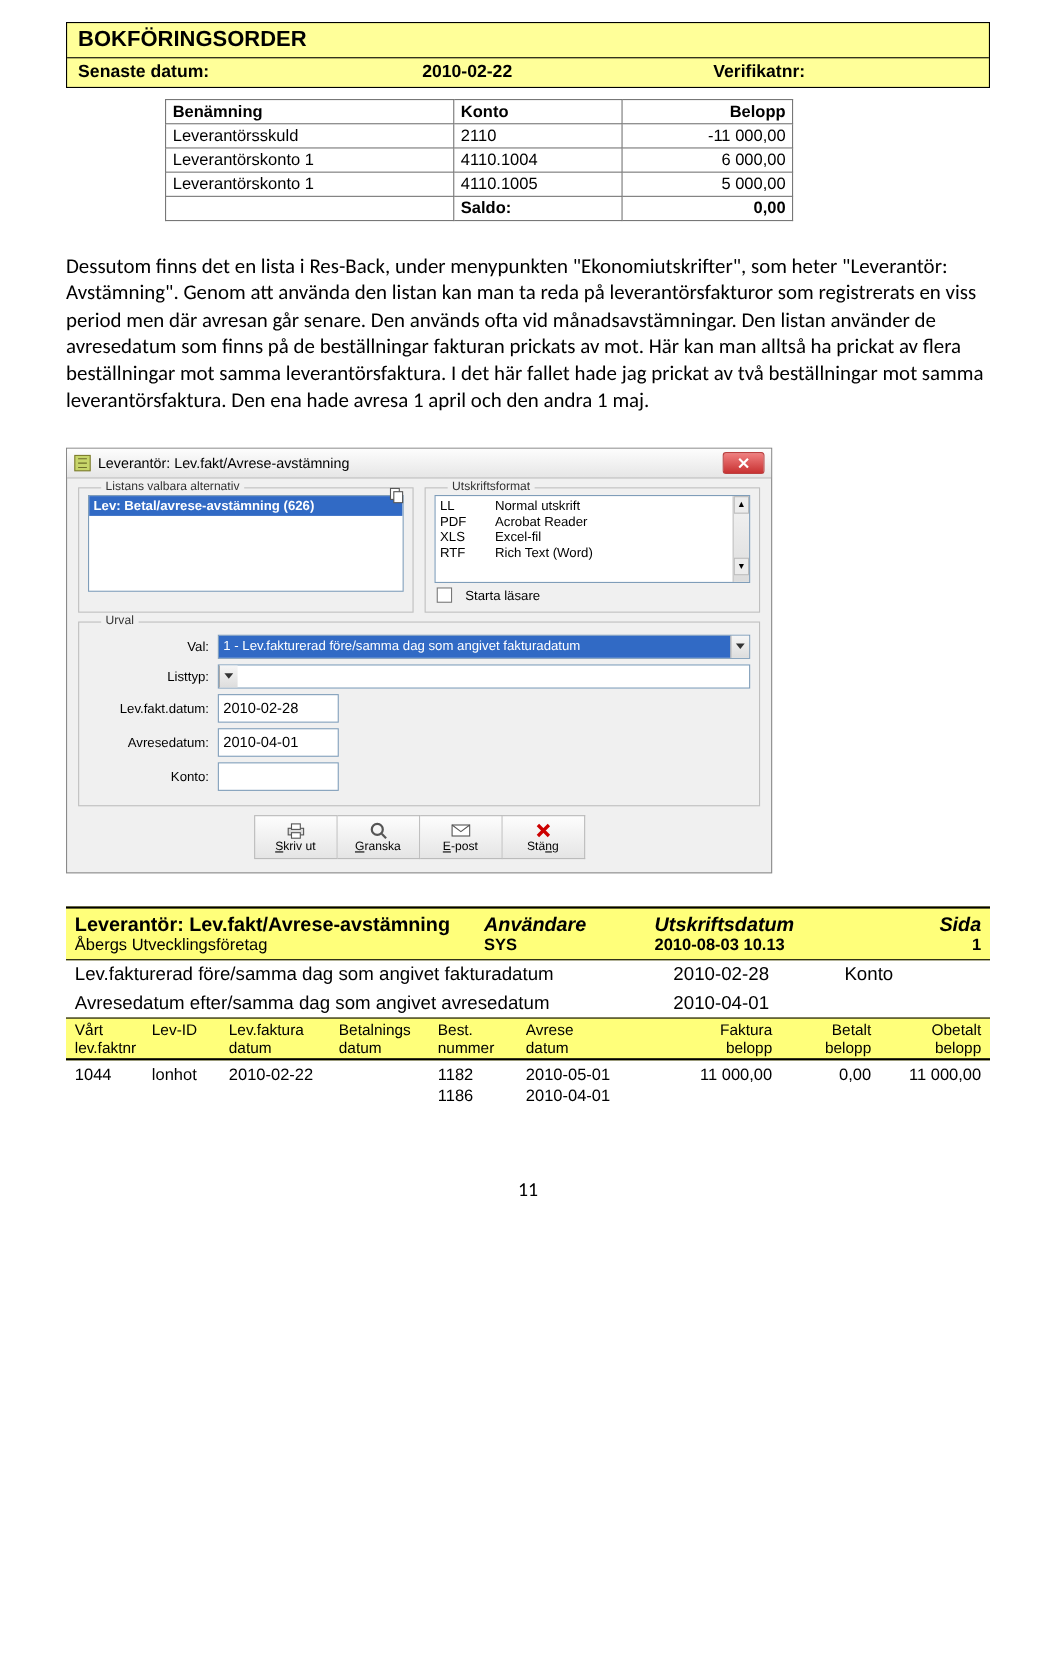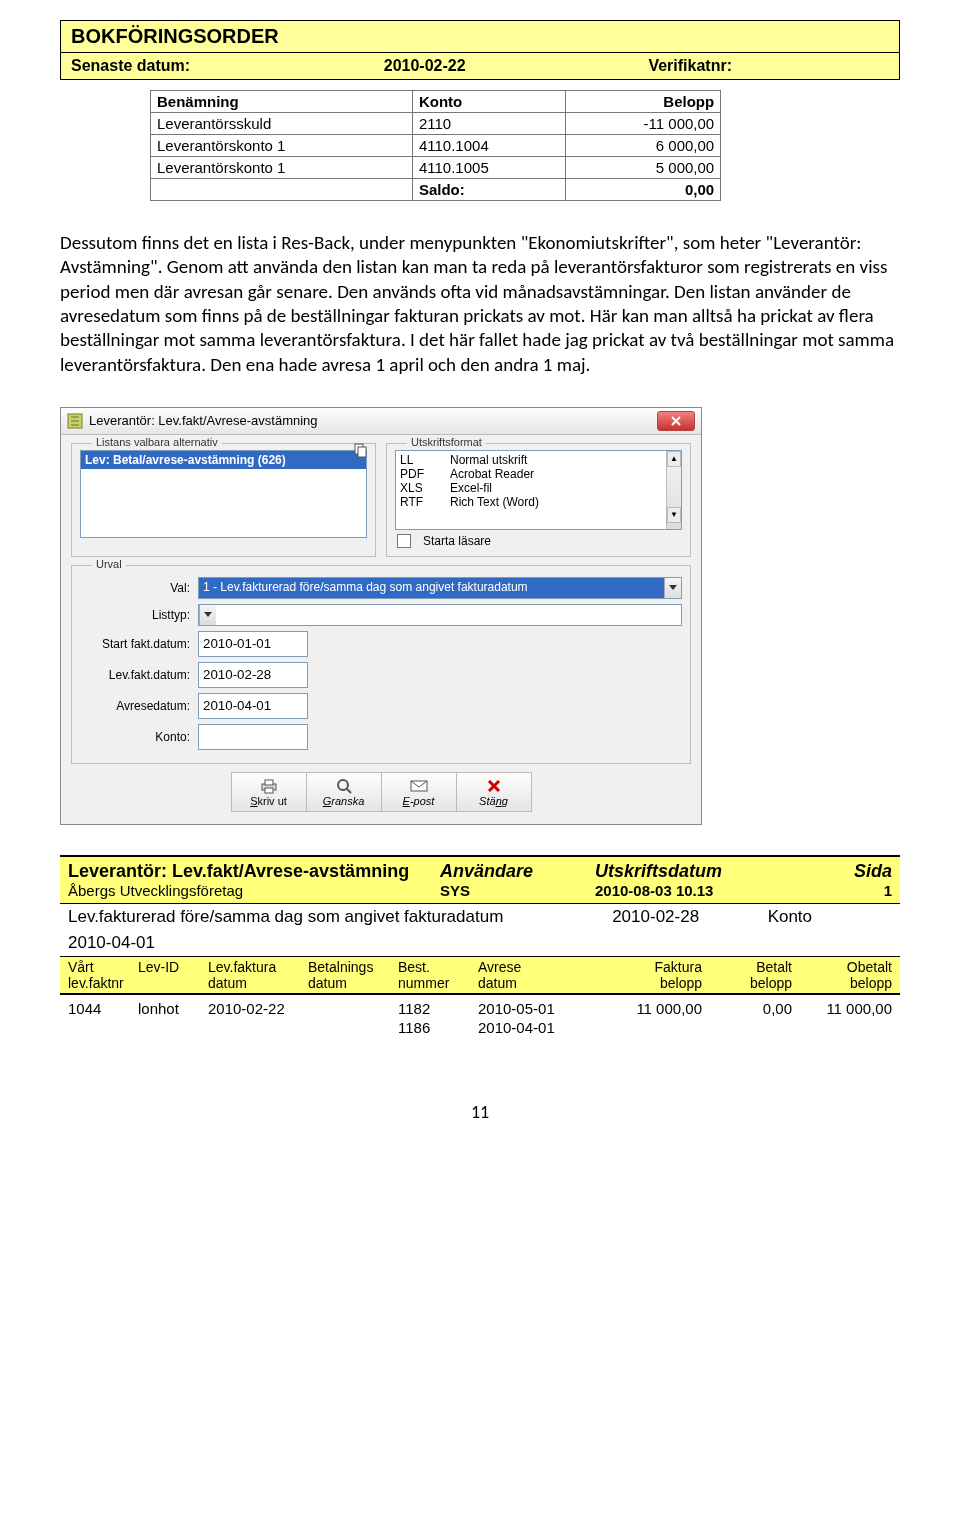--- a/index.html
+++ b/index.html
@@ -142,21 +142,21 @@
   .combo .val { flex:1; padding:2px 4px; white-space:nowrap; overflow:hidden; }
   .combo .arrow { width:16px; background:linear-gradient(#f6f6f6,#ddd); border-left:1px solid #aaa; display:flex;align-items:center;justify-content:center; }
   .tri { width:0;height:0;border-left:4px solid transparent;border-right:4px solid transparent;border-top:5px solid #333; }
   .txtin { border:1px solid #7f9db9; background:#fff; height:20px; padding:2px 4px; }
   .btnbar { display:flex; justify-content:center; gap:0; margin-top:4px;}
   .toolbtn {
     width:70px; border:1px solid #bbb; background:linear-gradient(#fdfdfd,#e5e5e5);
     display:flex; flex-direction:column; align-items:center; padding:4px 2px;
     font-size:11px;
   }
-  .toolbtn + .toolbtn { border-left: none; font-style: italic; }
+  .toolbtn + .toolbtn { border-left: none; }
   .toolbtn .ico { height:18px; display:flex;align-items:center;justify-content:center; }
   .ul { text-decoration: underline; }
   
   .rpt-head {
     background: #ffff7a;
     border-top: 2px solid #000;
     border-bottom: 1px solid #000;
     padding: 4px 8px;
   }
   .rpt-head .line1 { display:flex; font-family: Arial; font-size:18px; font-weight:bold; }
@@ -315,24 +315,20 @@
       </div>
       <div class="urv-row">
         <div class="lbl">Listtyp:</div>
         <div class="combo">
           <div class="arrow">
               <div class="tri"></div>
             </div>
         </div>
       </div>
       <div class="urv-row">
-        <div class="lbl">Start fakt.datum:</div>
-        <input class="txtin" style="width: 100px;" value="2010-01-01">
-      </div>
-      <div class="urv-row">
         <div class="lbl">Lev.fakt.datum:</div>
         <input class="txtin" style="width: 100px;" value="2010-02-28">
       </div>
       <div class="urv-row">
         <div class="lbl">Avresedatum:</div>
         <input class="txtin" style="width: 100px;" value="2010-04-01">
       </div>
       <div class="urv-row">
         <div class="lbl">Konto:</div>
         <input class="txtin" style="width: 100px;" value="">
@@ -394,20 +390,21 @@
       <div class="l2c">2010-08-03 10.13</div>
       <div class="l2d">1</div>
     </div>
   </div>
   <div class="rpt-filter">
     <div class="f1">Lev.fakturerad före/samma dag som angivet fakturadatum</div>
     <div class="f2">2010-02-28</div>
     <div class="f3">Konto</div>
   </div>
   <div class="rpt-filter">
+    <div class="f1">Avresedatum efter/samma dag som angivet avresedatum</div>
     <div class="f2">2010-04-01</div>
     <div class="f3"></div>
   </div>
   <div class="rpt-cols">
     <div class="rc1">
         <span>Vårt</span>
         <span>lev.faktnr</span>
       </div>
     <div class="rc2">
         <span></span>

